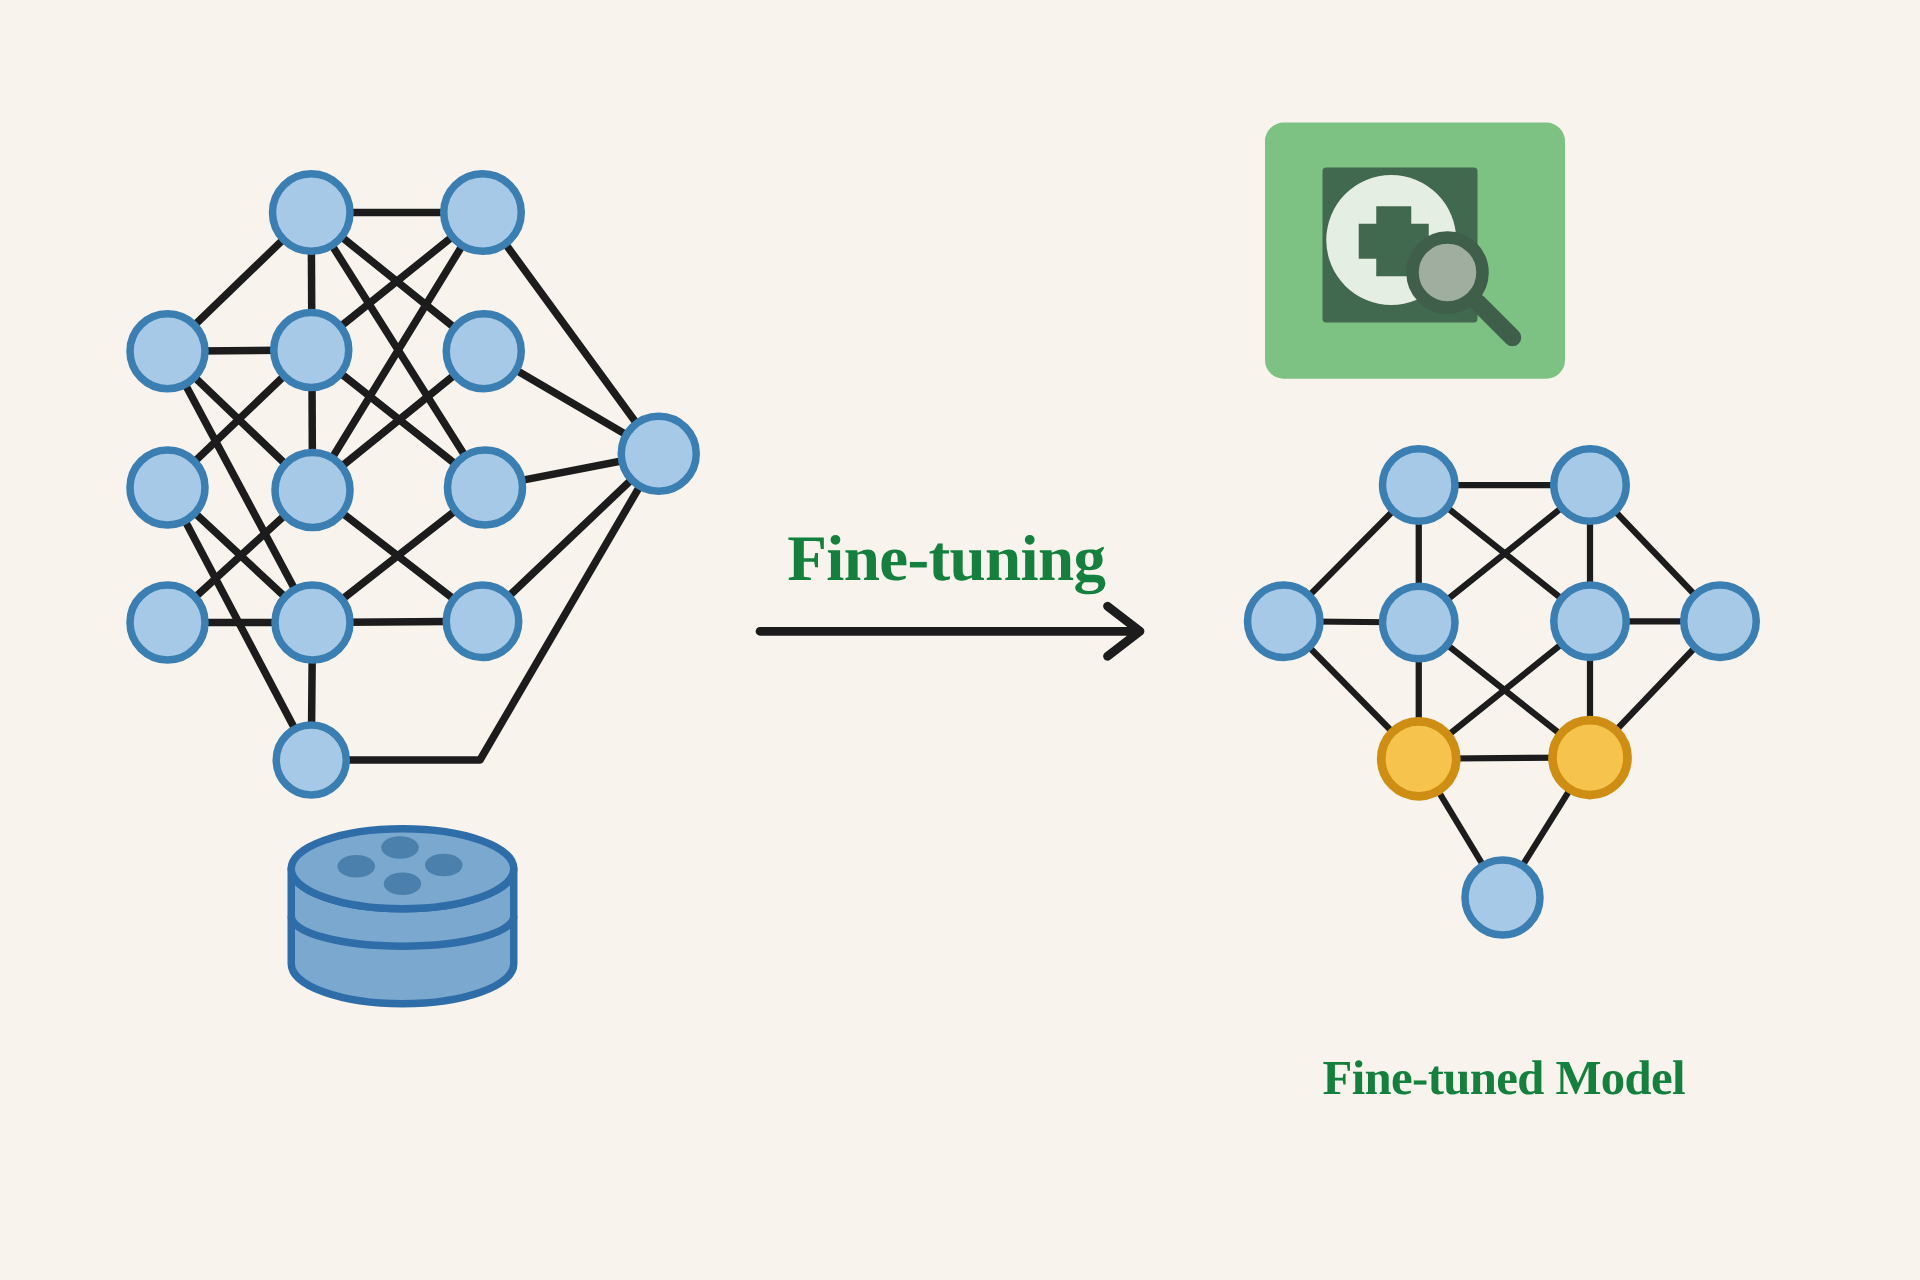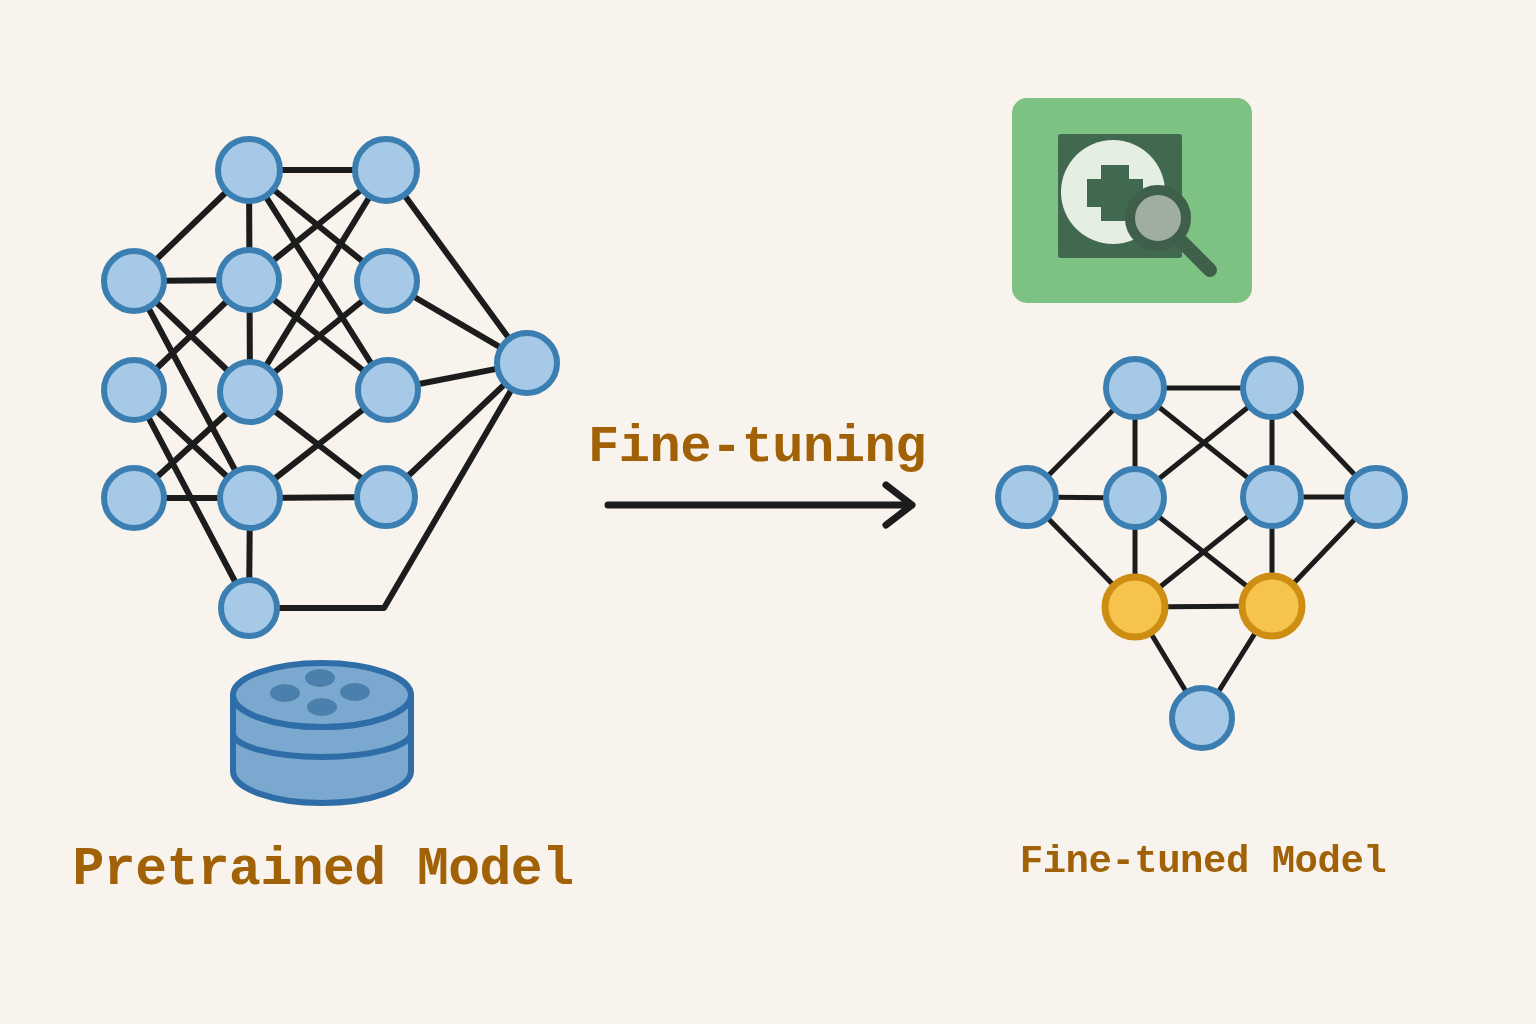--- a/index.html
+++ b/index.html
@@ -1,23 +1,23 @@
 <!DOCTYPE html>
 <html><head>
 <meta charset="utf-8">
 <style>
   html,body{margin:0;padding:0;}
   body{font-family:"DejaVu Sans","Liberation Sans",sans-serif;}
   .stage{position:relative;width:1536px;height:1024px;overflow:hidden;}
   .stage svg{position:absolute;left:0;top:0;}
   .label{
     position:absolute;
-    font-family:Liberation Mono, monospace;
+    font-family:Liberation Serif, serif;
     font-weight:600;
-    color:#a16207;
+    color:#15803d;
     white-space:nowrap;
     transform:translateX(-50%);
     letter-spacing:-0.5px;
     z-index:2;
     text-align:right;
   }
   #label-pretrained{left:323px;top:840px;font-size:53px;}
   #label-finetuning{left:757px;top:418px;font-size:52px;}
   #label-finetuned{left:1203px;top:840px;font-size:39px;}
 </style>
@@ -119,16 +119,15 @@
         <circle cx="1027" cy="497" r="29" fill="#a5c9e6" stroke="#3b7eb1" stroke-width="6"></circle>
         <circle cx="1135" cy="498" r="29" fill="#a5c9e6" stroke="#3b7eb1" stroke-width="6"></circle>
         <circle cx="1272" cy="497" r="29" fill="#a5c9e6" stroke="#3b7eb1" stroke-width="6"></circle>
         <circle cx="1376" cy="497" r="29" fill="#a5c9e6" stroke="#3b7eb1" stroke-width="6"></circle>
         <circle cx="1135" cy="607" r="30" fill="#f6c44c" stroke="#cd8e13" stroke-width="7"></circle>
         <circle cx="1272" cy="606" r="30" fill="#f6c44c" stroke="#cd8e13" stroke-width="7"></circle>
         <circle cx="1202" cy="718" r="30" fill="#a5c9e6" stroke="#3b7eb1" stroke-width="6"></circle>
       </g>
   </svg>
 
-  <div class="label" id="label-pretrained">Pretrained Model</div>
   <div class="label" id="label-finetuning">Fine-tuning</div>
   <div class="label" id="label-finetuned">Fine-tuned Model</div>
 </div>
 
 </body></html>

